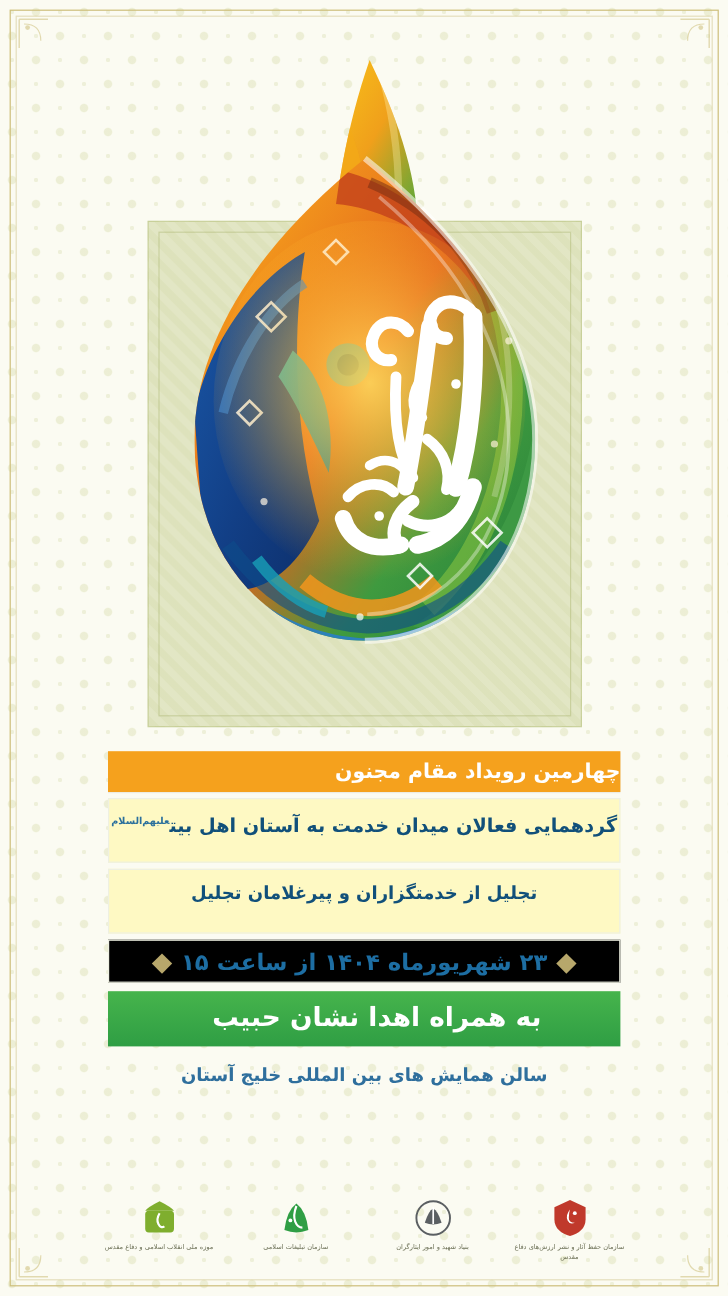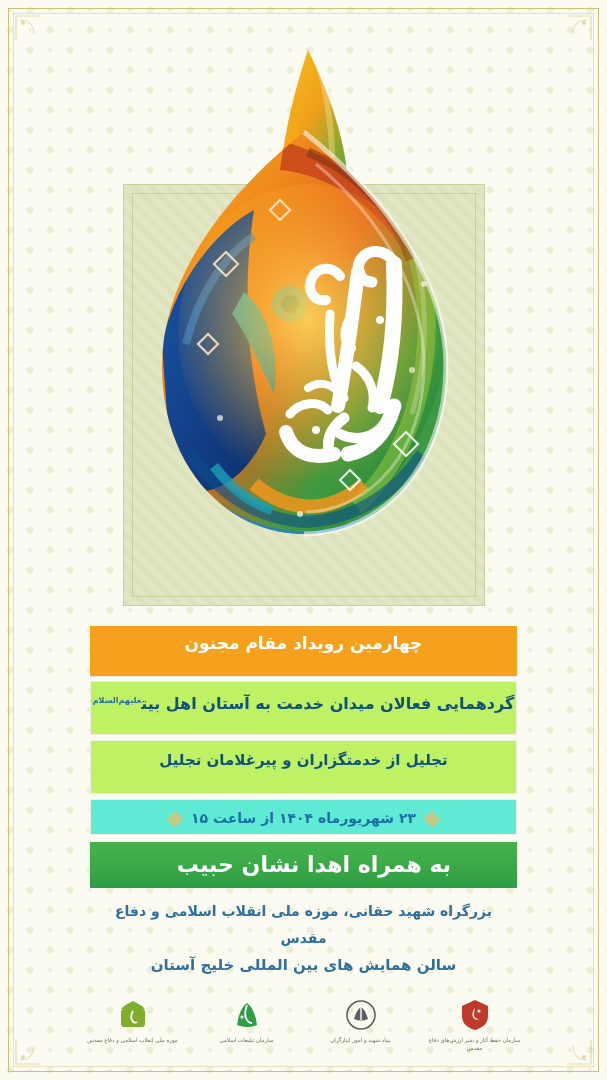--- a/index.html
+++ b/index.html
@@ -104,54 +104,55 @@
 
   .band {
     position: relative;
     margin: 0 auto;
     box-sizing: border-box;
   }
 
   .band-orange {
     background: #f5a11d;
     color: #ffffff;
-    height: 50px;
+    height: 34px;
     line-height: 34px;
     font-size: 17px;
     font-weight: 700;
     letter-spacing: .2px;
     box-shadow: 0 1px 0 rgba(0,0,0,.06);
+    text-align: right;
   }
 
   .band-white {
-    background: #bef264;
+    background: #fef9c3;
     color: #11507a;
     height: 54px;
     line-height: 38px;
     font-size: 16px;
     font-weight: 700;
     margin-top: 5px;
     border: 1px solid #eef0e2;
   }
   .band-white.small {
     font-size: 15px;
   }
 
   .band-white .sup {
     font-size: 8px;
     vertical-align: super;
     color: #2a6f9c;
   }
 
   .band-date {
-    background: #5eead4;
+    background: #000000;
     color: #1d6ea3;
     height: 36px;
     line-height: 36px;
-    font-size: 14px;
+    font-size: 19px;
     font-weight: 700;
     margin-top: 5px;
     border: 1px solid #eef0e2;
   }
   .diamond {
     display: inline-block;
     width: 12px; height: 12px;
     margin: 0 10px;
     vertical-align: middle;
     background: #d7c47e;
@@ -380,21 +381,20 @@
 
     <div class="band band-white small">تجلیل از خدمتگزاران و پیرغلامان تجلیل</div>
 
     <div class="band band-date">
       <span class="diamond"></span><span>۲۳ شهریورماه ۱۴۰۴ از ساعت ۱۵</span><span class="diamond"></span>
     </div>
 
     <div class="band green-band">به همراه اهدا نشان حبیب</div>
 
     <div class="venue">
-      <div>بزرگراه شهید حقانی، موزه ملی انقلاب اسلامی و دفاع مقدس</div>
       <div class="line2">سالن همایش های بین المللی خلیج آستان</div>
     </div>
   </div>
 
   <div class="logo-row">
 
     <div class="logo-item">
       <div class="logo-mark">
         <svg width="30" height="32" viewBox="0 0 30 32">
           <path d="M15 1 L28 7 V17 C28 25 22 29 15 31 C8 29 2 25 2 17 V7 Z" fill="#c0392b"></path>

